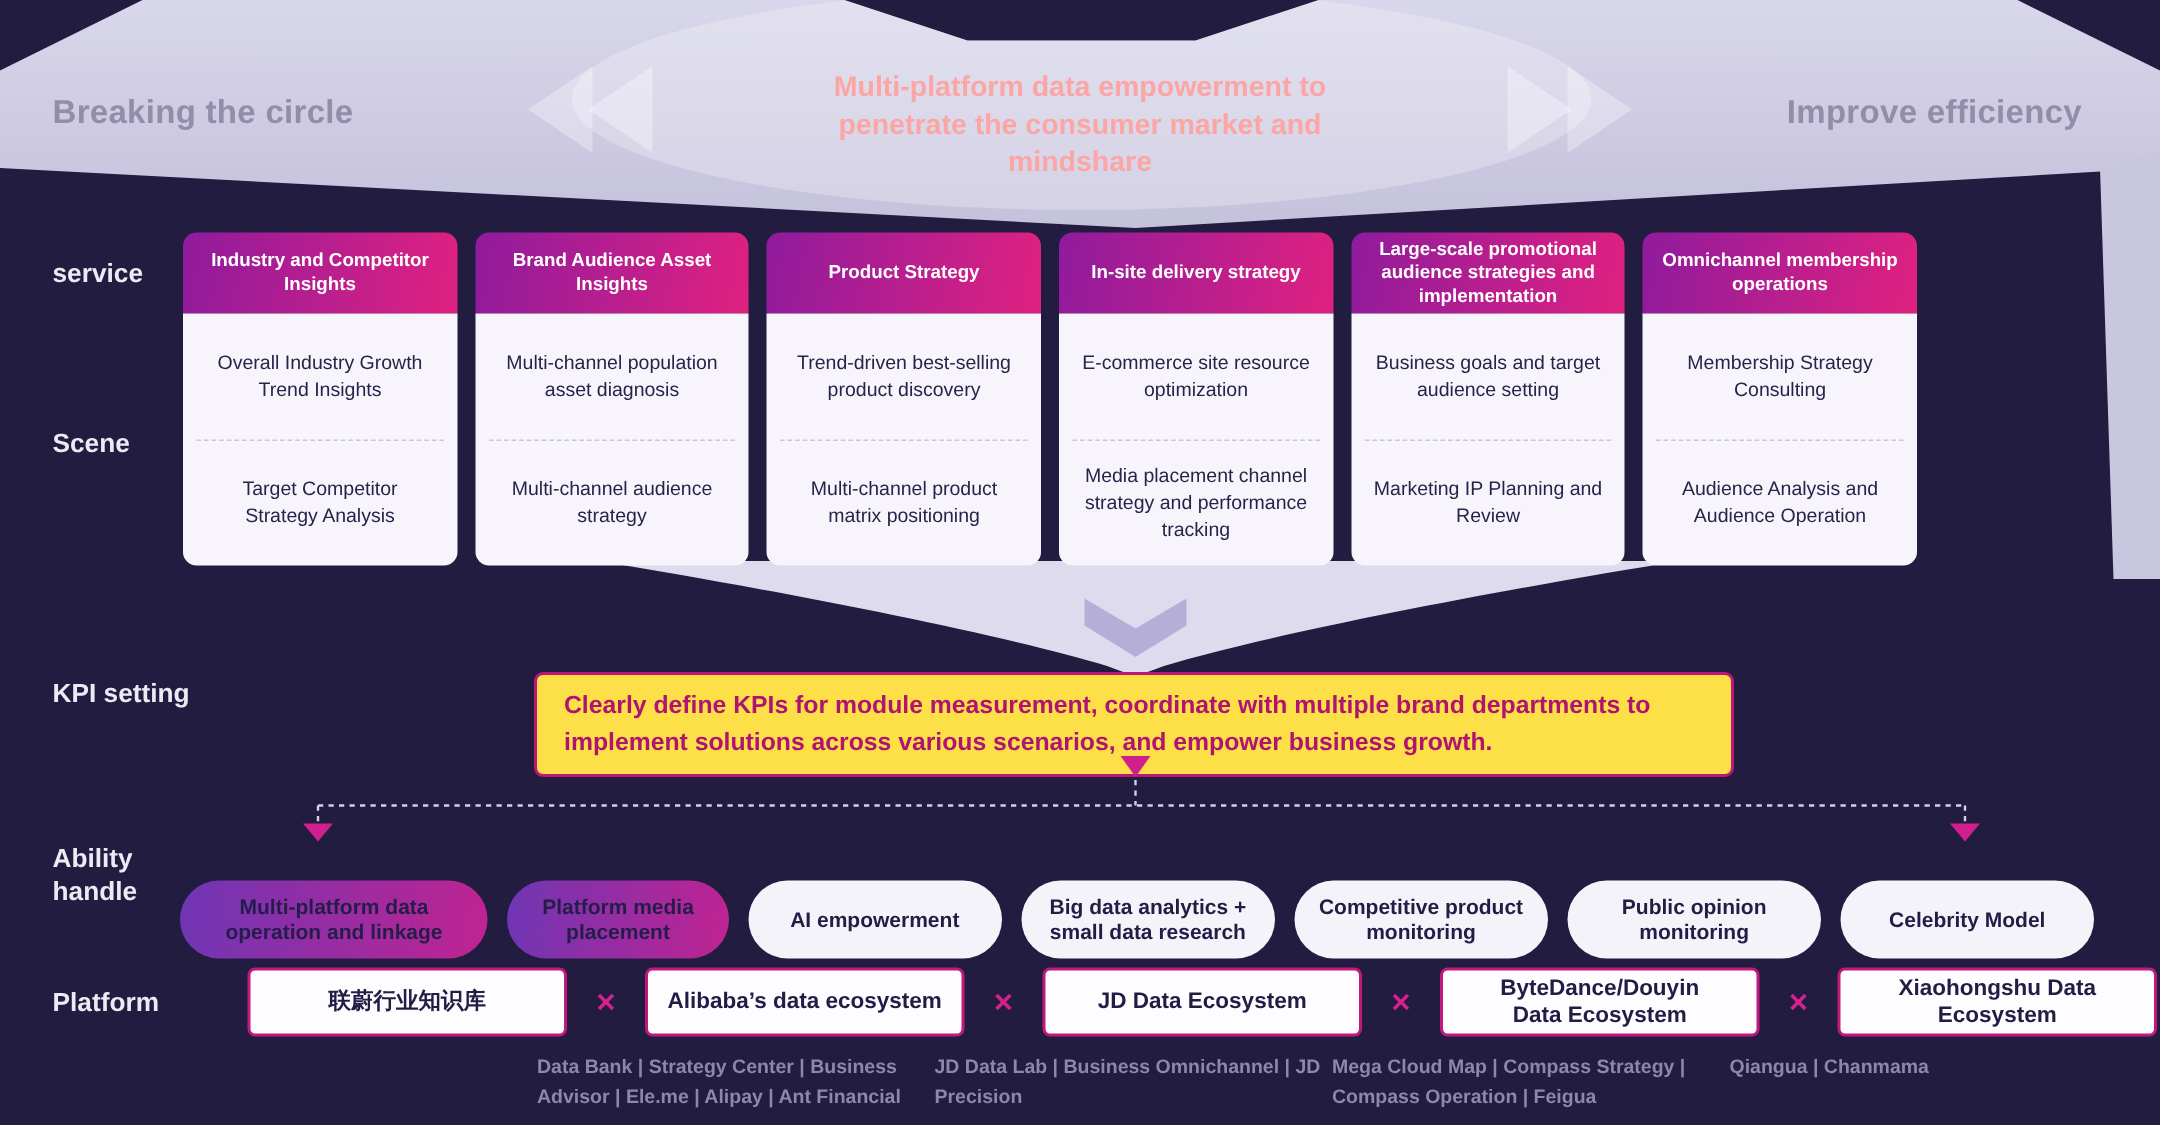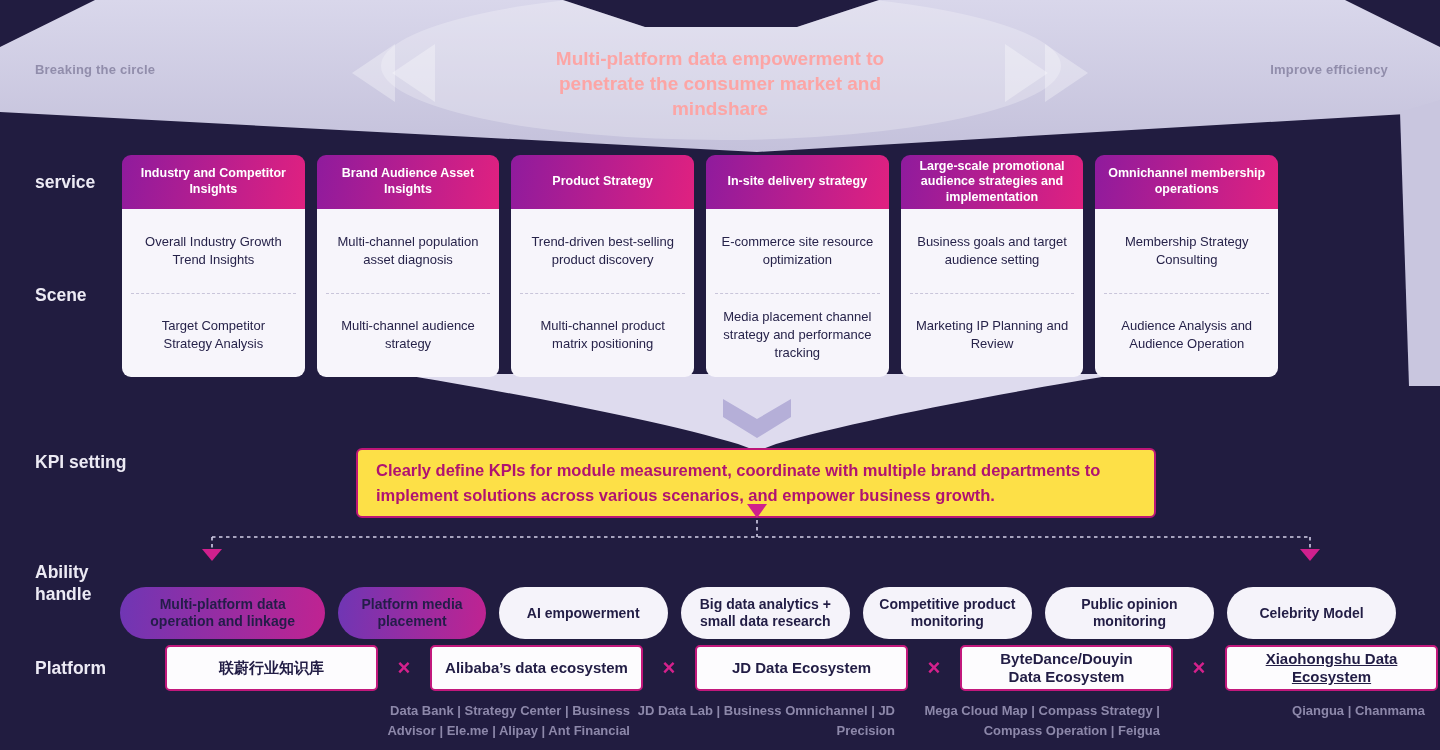--- a/index.html
+++ b/index.html
@@ -6,21 +6,21 @@
   html,body { background:#15122b; }
   .stage {
     position:relative; width:1440px; height:750px; overflow:hidden;
     background:#211c40;
     font-family:"Liberation Sans","DejaVu Sans",sans-serif;
   }
   svg.backdrop { position:absolute; top:0; left:0; }
   svg.connectors { position:absolute; top:0; left:0; pointer-events:none; z-index:5; }
 
   
-  .side-label { position:absolute; font-size:13px; font-weight:700; color:#918dab; letter-spacing:.2px; z-index:2; }
+  .side-label { position:absolute; font-size:22px; font-weight:700; color:#918dab; letter-spacing:.2px; z-index:2; }
   .banner-title {
     position:absolute; left:515px; top:46px; width:410px; text-align:center;
     font-size:19px; font-weight:700; color:#fca5a5; line-height:1.32; z-index:2;
   }
 
   
   .row-label { position:absolute; font-size:17.5px; font-weight:600; color:#eceaf4; line-height:1.25; z-index:2; }
 
   
   .cards-row { position:absolute; left:122px; top:155px; width:1156px; display:flex; gap:12px; z-index:2; }
@@ -59,24 +59,24 @@
 
   
   .platform-row { position:absolute; left:122px; top:645px; width:1273px; display:flex; align-items:center; z-index:2;margin-left:43px; }
   .platform-box {
     width:213px; height:46px; background:#fdfcfe; border:2px solid #c2187c; border-radius:5px;
     display:flex; align-items:center; justify-content:center; text-align:center;
     font-size:15px; font-weight:700; color:#221d45; line-height:1.2;
   }
   .platform-box span { display:inline-block; }
   .platform-row .platform-box:nth-child(7) span { max-width:150px; }
-  .platform-row .platform-box:nth-child(9) span { max-width:160px;text-decoration:underline; }
+  .platform-row .platform-box:nth-child(9) span { max-width:160px; }
   .platform-sep { width:52px; text-align:center; color:#d4218c; font-size:22px; font-weight:700; }
   .platform-caption {
-    position:absolute; top:701px; width:272px; text-align:right; z-index:2;
+    position:absolute; top:701px; width:272px; text-align:left; z-index:2;
     font-size:13px; font-weight:600; color:#8d88aa; line-height:1.5;
   }
   .cap-2 { left:358px; } .cap-3 { left:623px; } .cap-4 { left:888px; } .cap-5 { left:1153px; }
 </style>
 </head>
 <body>
 
 <div class="stage">
 
   <svg class="backdrop" width="1440" height="470" viewBox="0 0 1440 470">

